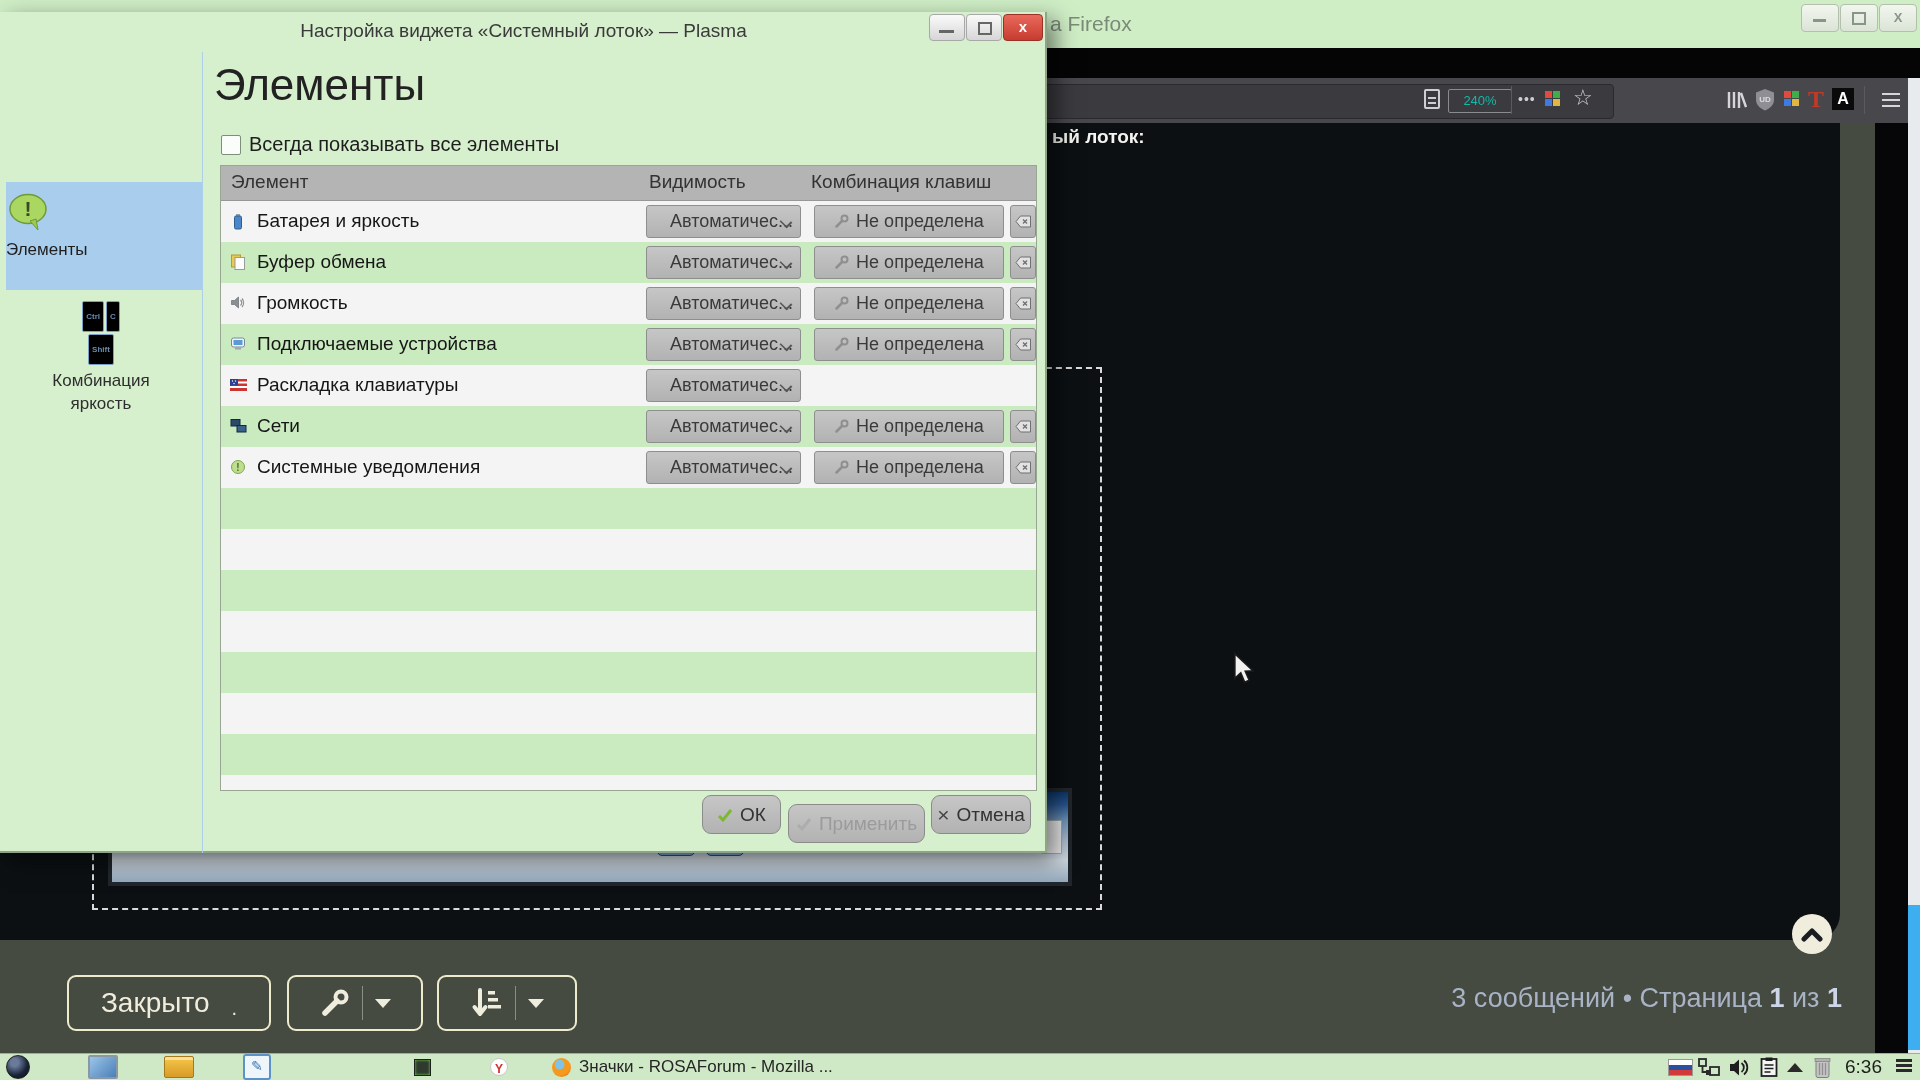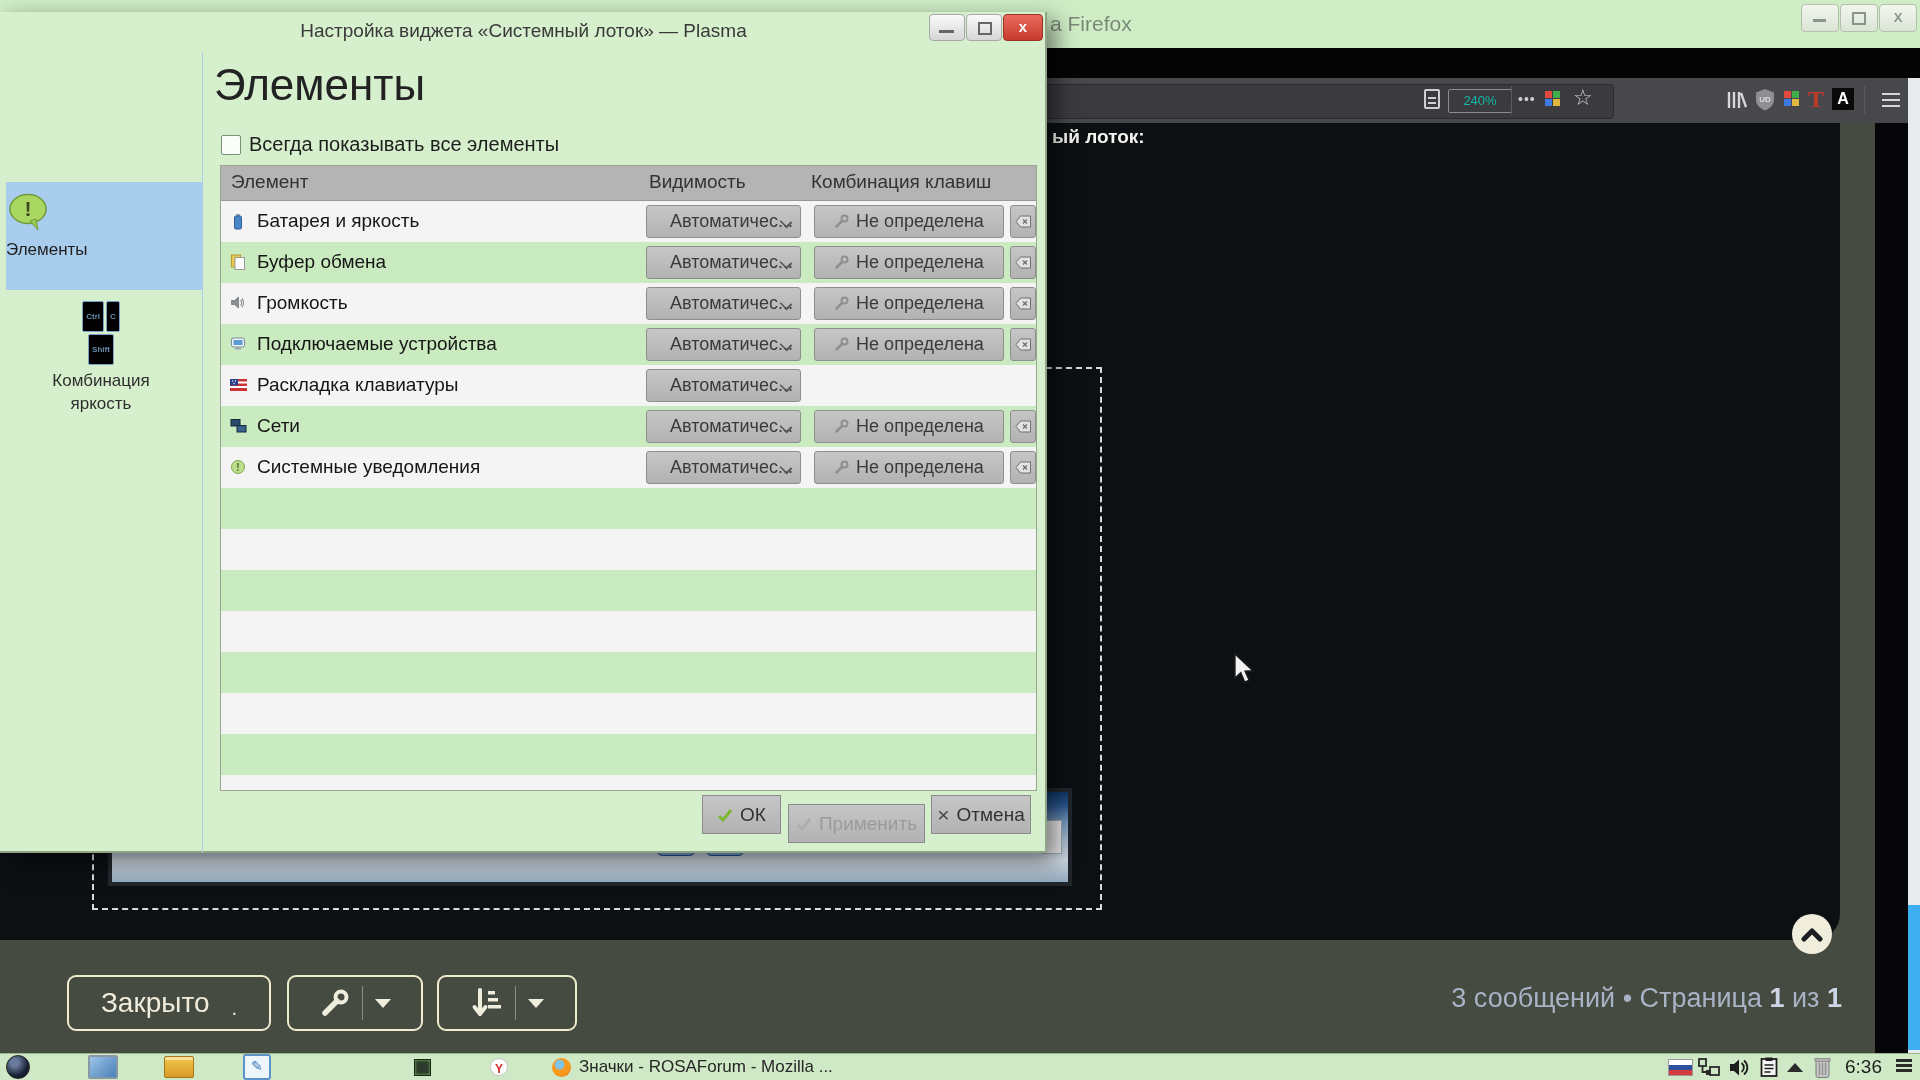--- a/index.html
+++ b/index.html
@@ -77,21 +77,21 @@
   .rname{position:absolute;left:36px;top:9px;font-size:19px;color:#161616;}
   .gbtn{position:absolute;background:linear-gradient(#c6c6c6,#b2b2b2);border:1px solid #8e8e8e;
         border-radius:3px;box-sizing:border-box;color:#3a3a3a;}
   .dd{left:425px;top:4px;width:155px;height:33px;font-size:18px;line-height:31px;padding-left:23px;}
   .chev{position:absolute;right:9px;top:11px;width:8px;height:8px;border-right:2px solid #555;
         border-bottom:2px solid #555;transform:rotate(45deg) scale(1,.8);transform-origin:center;}
   .scbtn{left:593px;top:4px;width:190px;height:33px;font-size:18px;line-height:31px;
          display:flex;align-items:center;justify-content:center;gap:7px;}
   .clrbtn{left:789px;top:4px;width:26px;height:33px;display:flex;align-items:center;justify-content:center;}
   .okrow-btn{top:783px;height:39px;font-size:19px;display:flex;align-items:center;justify-content:center;
-             gap:7px;background:linear-gradient(#c6c6c6,#b2b2b2);border:1px solid #8b8b8b;border-radius:0;
+             gap:7px;background:linear-gradient(#c6c6c6,#b2b2b2);border:1px solid #8b8b8b;border-radius:9px;
              box-sizing:border-box;color:#333;}
   
   .taskbar{left:0;top:1053px;width:1920px;height:27px;background:#cfe9c6;border-top:1px solid #9ab38f;z-index:30;}
   .tb-item{top:2px;height:22px;display:flex;align-items:center;}
   .task-label{font-size:17px;color:#262626;white-space:nowrap;}
   .task2{left:545px;top:0px;width:455px;height:26px;background:#e2f1ef;border-top:3px solid #5aa7d8;
          box-sizing:border-box;display:flex;align-items:center;gap:8px;padding-left:6px;overflow:hidden;}
   .tray-tri{width:0;height:0;border-left:8px solid transparent;border-right:8px solid transparent;
             border-bottom:9px solid #2a2a2a;}
   .dkbars,.dkbars::before,.dkbars::after{width:16px;height:2.5px;background:#2a2a2a;}

